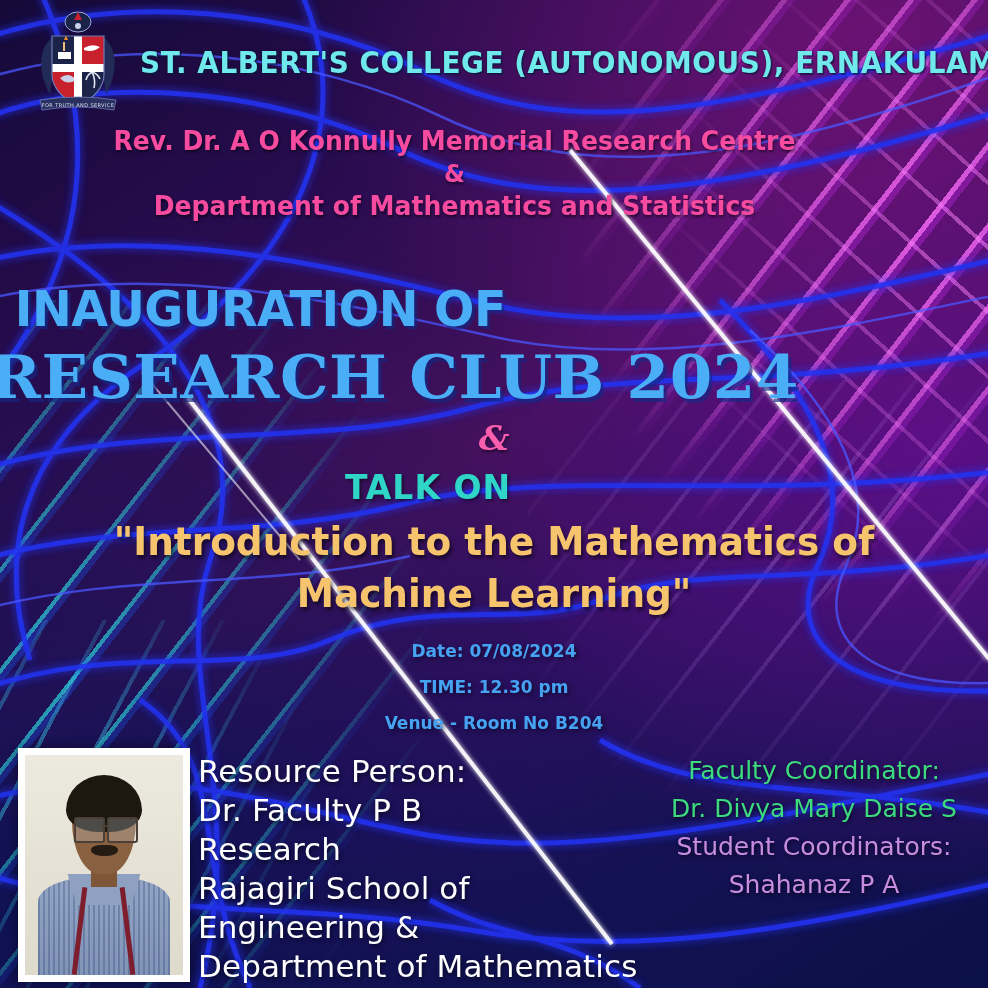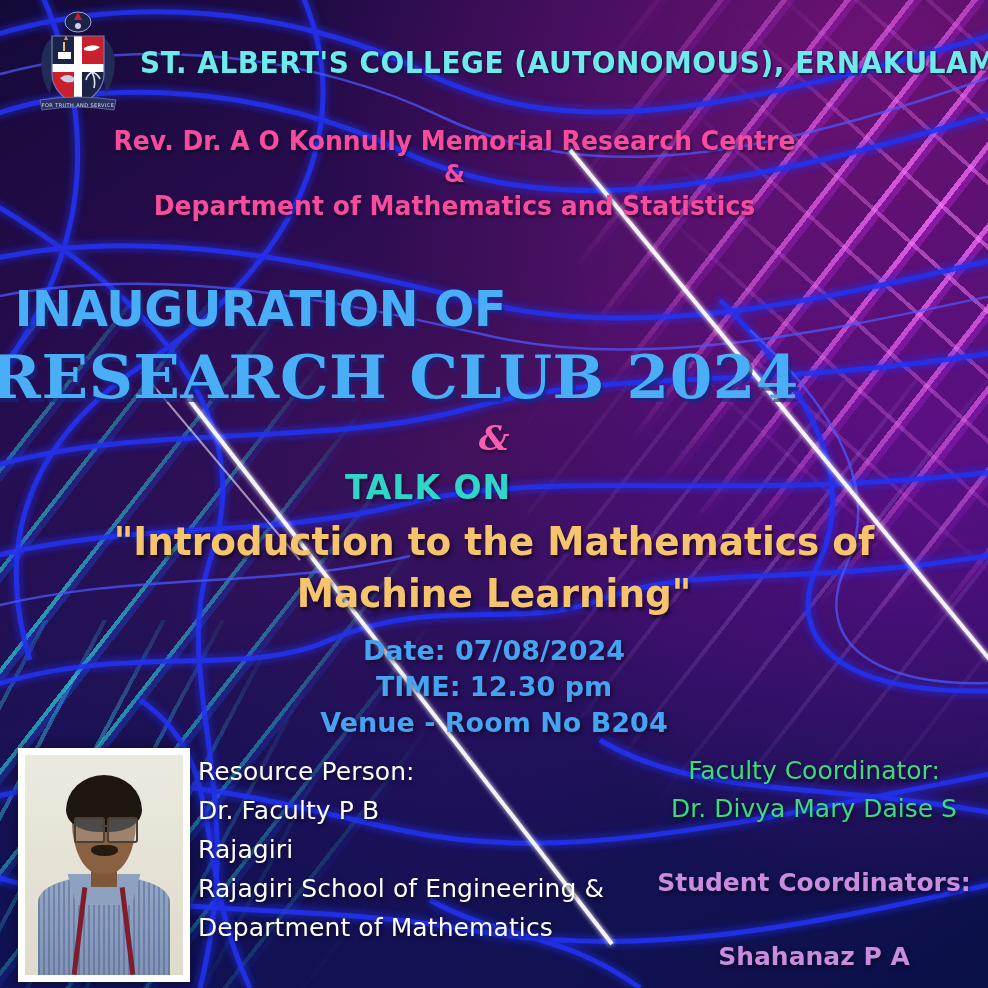--- a/index.html
+++ b/index.html
@@ -121,21 +121,21 @@
     position:absolute;left:0;top:516px;width:988px;text-align:center;
     font-family:"DejaVu Sans", sans-serif;font-weight:bold;
     font-size:39px;line-height:52px;color:#f7c46e;
     transform:scaleX(.96);
     text-shadow:2px 3px 4px rgba(0,0,0,.55);
   }
 
   .details{
     position:absolute;left:0;top:633px;width:988px;text-align:center;
     font-family:"DejaVu Sans", sans-serif;font-weight:bold;
-    font-size:27px;line-height:36px;color:#46a3f2;
+    font-size:17px;line-height:36px;color:#46a3f2;
     text-shadow:2px 2px 4px rgba(0,0,0,.5);
   }
 
   
   .photo-frame{
     position:absolute;left:18px;top:748px;width:172px;height:234px;
     background:#ffffff;padding:7px;box-sizing:border-box;
     box-shadow:0 0 10px rgba(0,0,0,.45);
   }
   .photo{
@@ -165,33 +165,33 @@
   .p-neck{position:absolute;left:42%;top:51%;width:16%;height:9%;background:#7d5738;}
   .p-lany-l{position:absolute;left:33%;top:60%;width:5px;height:40%;
     background:#7e1d2c;transform:rotate(7deg);}
   .p-lany-r{position:absolute;left:63%;top:60%;width:5px;height:40%;
     background:#7e1d2c;transform:rotate(-7deg);}
 
   
   .resource{
     position:absolute;left:198px;top:752px;width:440px;
     font-family:"DejaVu Sans", sans-serif;
-    font-size:25px;line-height:39px;color:#ffffff;font-weight:400;
+    font-size:31px;line-height:39px;color:#ffffff;font-weight:400;
     text-shadow:1px 2px 4px rgba(0,0,0,.6);
     letter-spacing:.1px;
   }
 
   
   .coord{
     position:absolute;left:640px;top:752px;width:348px;text-align:center;
     font-family:"DejaVu Sans", sans-serif;font-size:25px;line-height:38px;
     text-shadow:1px 2px 4px rgba(0,0,0,.6);
   }
   .coord .fac{color:#3bdb7e;}
-  .coord .stu{color:#c88de0;margin-top:36px;font-weight:bold;}
+  .coord .stu{color:#c88de0;}
 </style>
 </head>
 <body>
 
 <div id="poster">
 
   <div class="layer">
     <div class="stripes-cyan"></div>
     <div class="stripes-cyan2"></div>
     <div class="stripes-magenta"></div>
@@ -323,21 +323,21 @@
       <div class="p-glass-l"></div>
       <div class="p-glass-r"></div>
       <div class="p-bridge"></div>
       <div class="p-mous"></div>
     </div>
   </div>
 
   <div class="resource">
     <div>Resource Person:</div>
     <div>Dr. Faculty P B</div>
-    <div>Rajagiri</div>
+    <div>Research</div>
     <div>Rajagiri School of Engineering &amp;</div>
     <div>Department of Mathematics</div>
   </div>
 
   <div class="coord">
     <div class="fac">Faculty Coordinator:</div>
     <div class="fac">Dr. Divya Mary Daise S</div>
     <div class="stu">Student Coordinators:</div>
     <div class="stu">Shahanaz P A</div>
 

